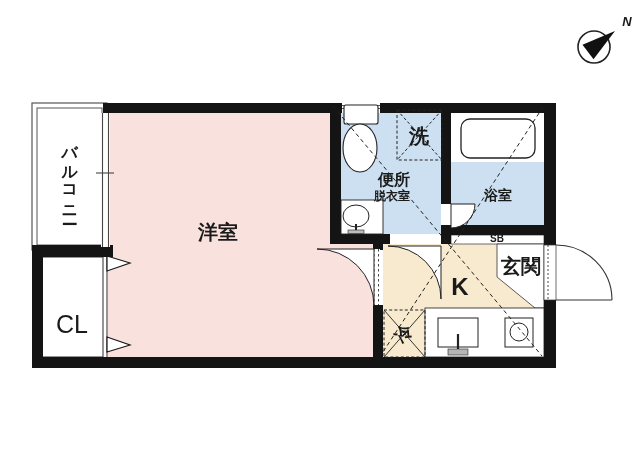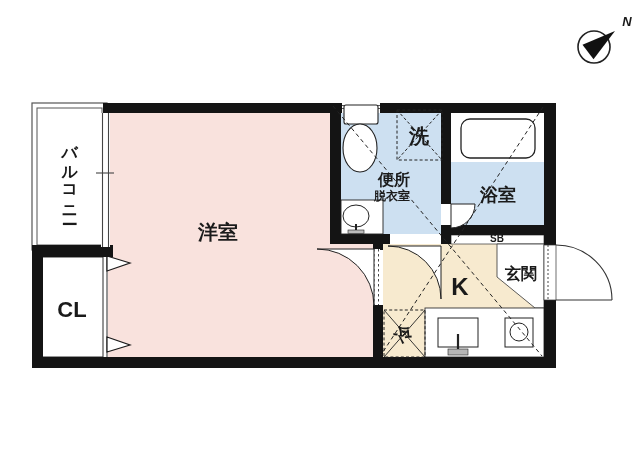--- a/index.html
+++ b/index.html
@@ -132,23 +132,23 @@
     </g>
 
     <g>
       <circle cx="594" cy="47" r="16" fill="#ffffff" stroke="#222" stroke-width="1.6"></circle>
       <polygon points="615,31 582.5,44.7 593.5,59.3" fill="#111"></polygon>
     </g>
   </svg>
 
   <div class="lbl lbl-vert" style="left:70px;top:176px;font-size:16px;">バルコニー</div>
   <div class="lbl" style="left:218px;top:233px;font-size:20px;">洋室</div>
-  <div class="lbl" style="left:72px;top:310px;font-size:22px;font-weight:700;">CL</div>
+  <div class="lbl" style="left:72px;top:324px;font-size:25px;font-weight:400;">CL</div>
   <div class="lbl" style="left:394px;top:180px;font-size:16px;text-align:center;">便所</div>
   <div class="lbl" style="left:392px;top:196px;font-size:12px;">脱衣室</div>
   <div class="lbl" style="left:419px;top:137px;font-size:20px;">洗</div>
-  <div class="lbl" style="left:498px;top:196px;font-size:18px;">浴室</div>
+  <div class="lbl" style="left:498px;top:196px;font-size:14px;">浴室</div>
   <div class="lbl" style="left:497px;top:239px;font-size:10px;font-weight:700;">SB</div>
   <div class="lbl" style="left:460px;top:287px;font-size:24px;">K</div>
-  <div class="lbl" style="left:521px;top:274px;font-size:16px;">玄関</div>
+  <div class="lbl" style="left:521px;top:267px;font-size:20px;">玄関</div>
   <div class="lbl lbl-rot" style="left:404px;top:334px;font-size:17px;">冷</div>
   <div class="lbl lbl-italic" style="left:627px;top:22px;font-size:13px;">N</div>
 </div>
 
 </body></html>

